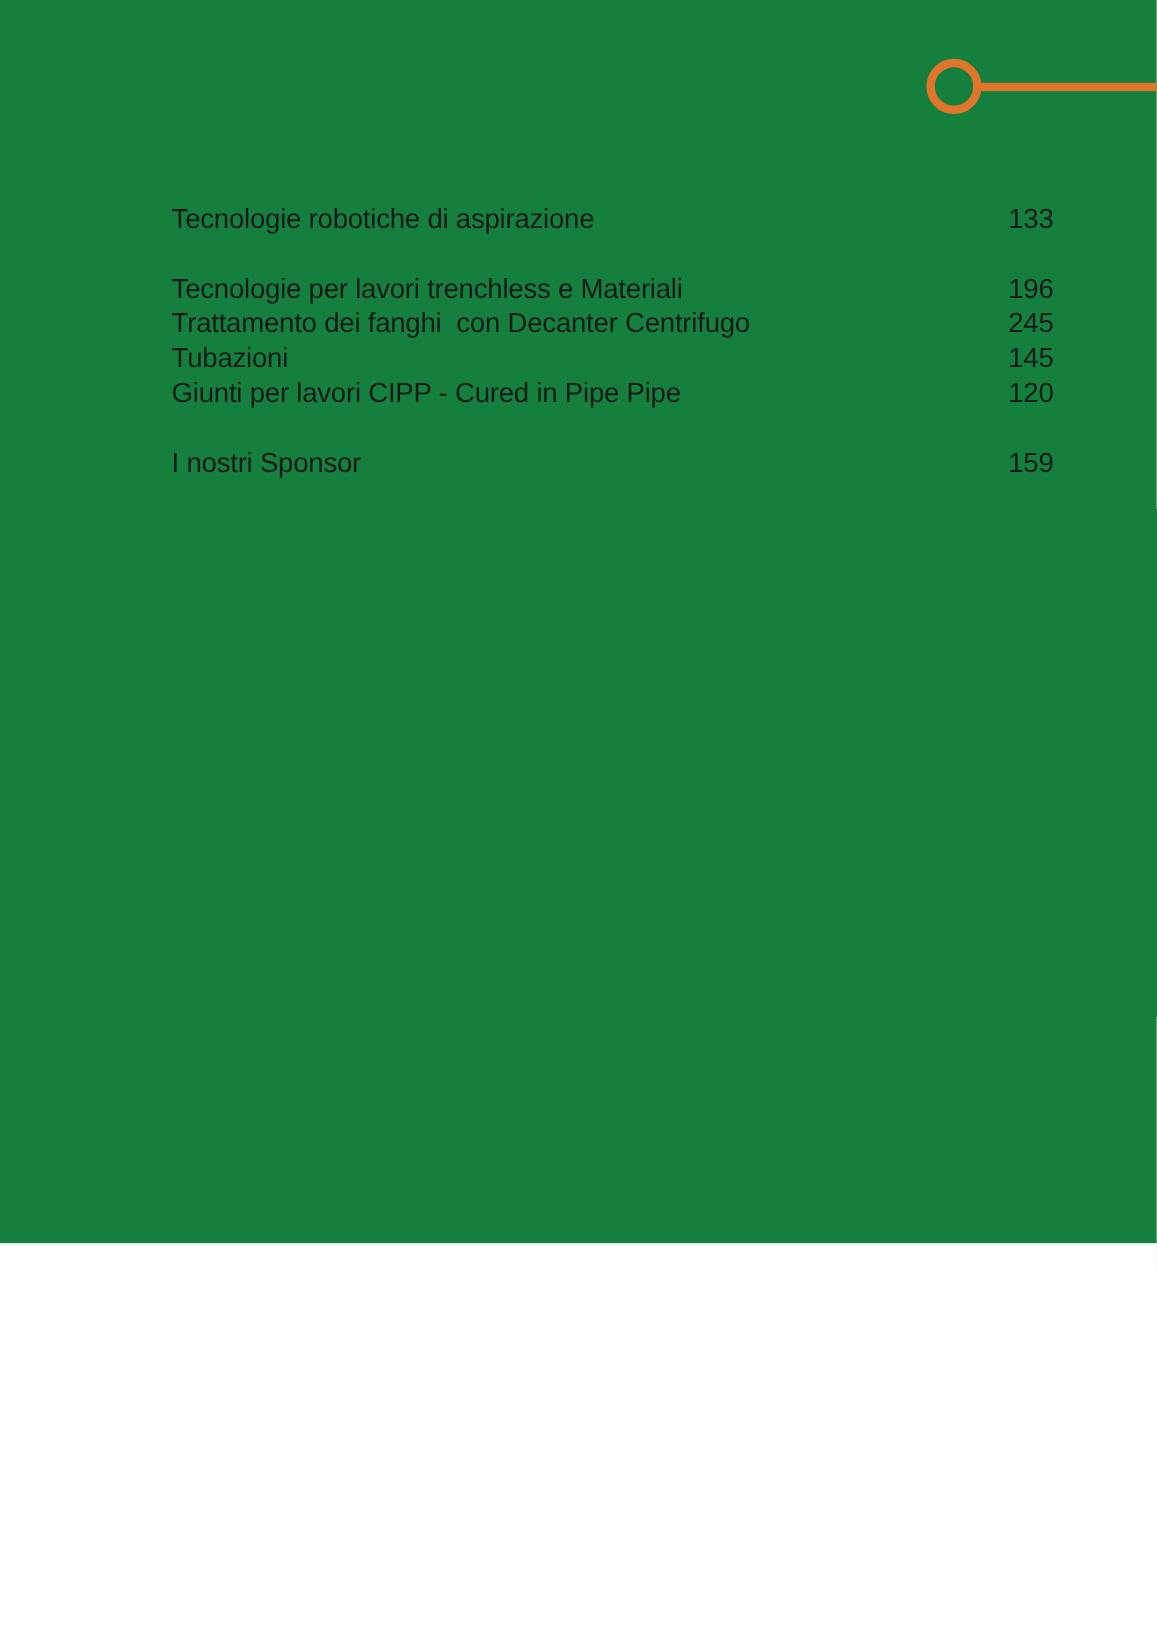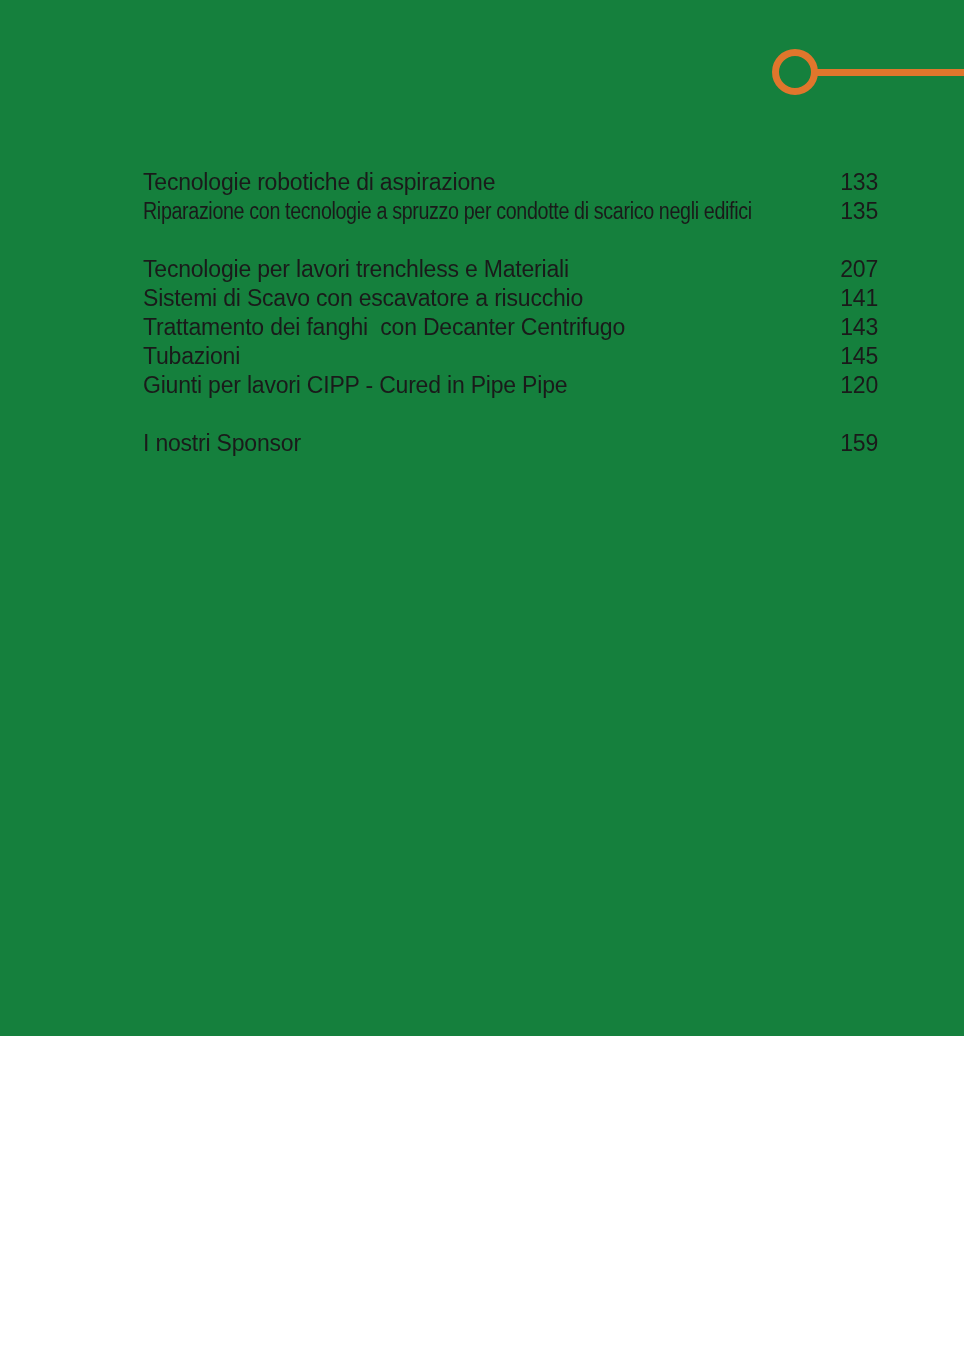--- a/index.html
+++ b/index.html
@@ -86,37 +86,29 @@
 
   <div class="deco-ring" style="border-color: rgb(224, 118, 44);"></div>
   <div class="deco-line" style="background-color: rgb(224, 118, 44);"></div>
 
   <div class="toc" id="toc">
       <div class="toc-group">
         <div class="row">
     <span class="label">Tecnologie robotiche di aspirazione</span>
     <span class="pageno">133</span>
   </div>
-        <div class="row">
-    <span class="label condensed">Riparazione con tecnologie a spruzzo per condotte di scarico negli edifici</span>
-    <span class="pageno">135</span>
-  </div>
       </div>
       <div class="toc-group">
         <div class="row bold">
     <span class="label">Tecnologie per lavori trenchless e Materiali</span>
-    <span class="pageno">207</span>
-  </div>
-        <div class="row">
-    <span class="label">Sistemi di Scavo con escavatore a risucchio</span>
-    <span class="pageno">141</span>
+    <span class="pageno">196</span>
   </div>
         <div class="row">
     <span class="label">Trattamento dei fanghi  con Decanter Centrifugo</span>
-    <span class="pageno">143</span>
+    <span class="pageno">245</span>
   </div>
         <div class="row">
     <span class="label">Tubazioni</span>
     <span class="pageno">145</span>
   </div>
         <div class="row">
     <span class="label">Giunti per lavori CIPP - Cured in Pipe Pipe</span>
     <span class="pageno">120</span>
   </div>
       </div>

